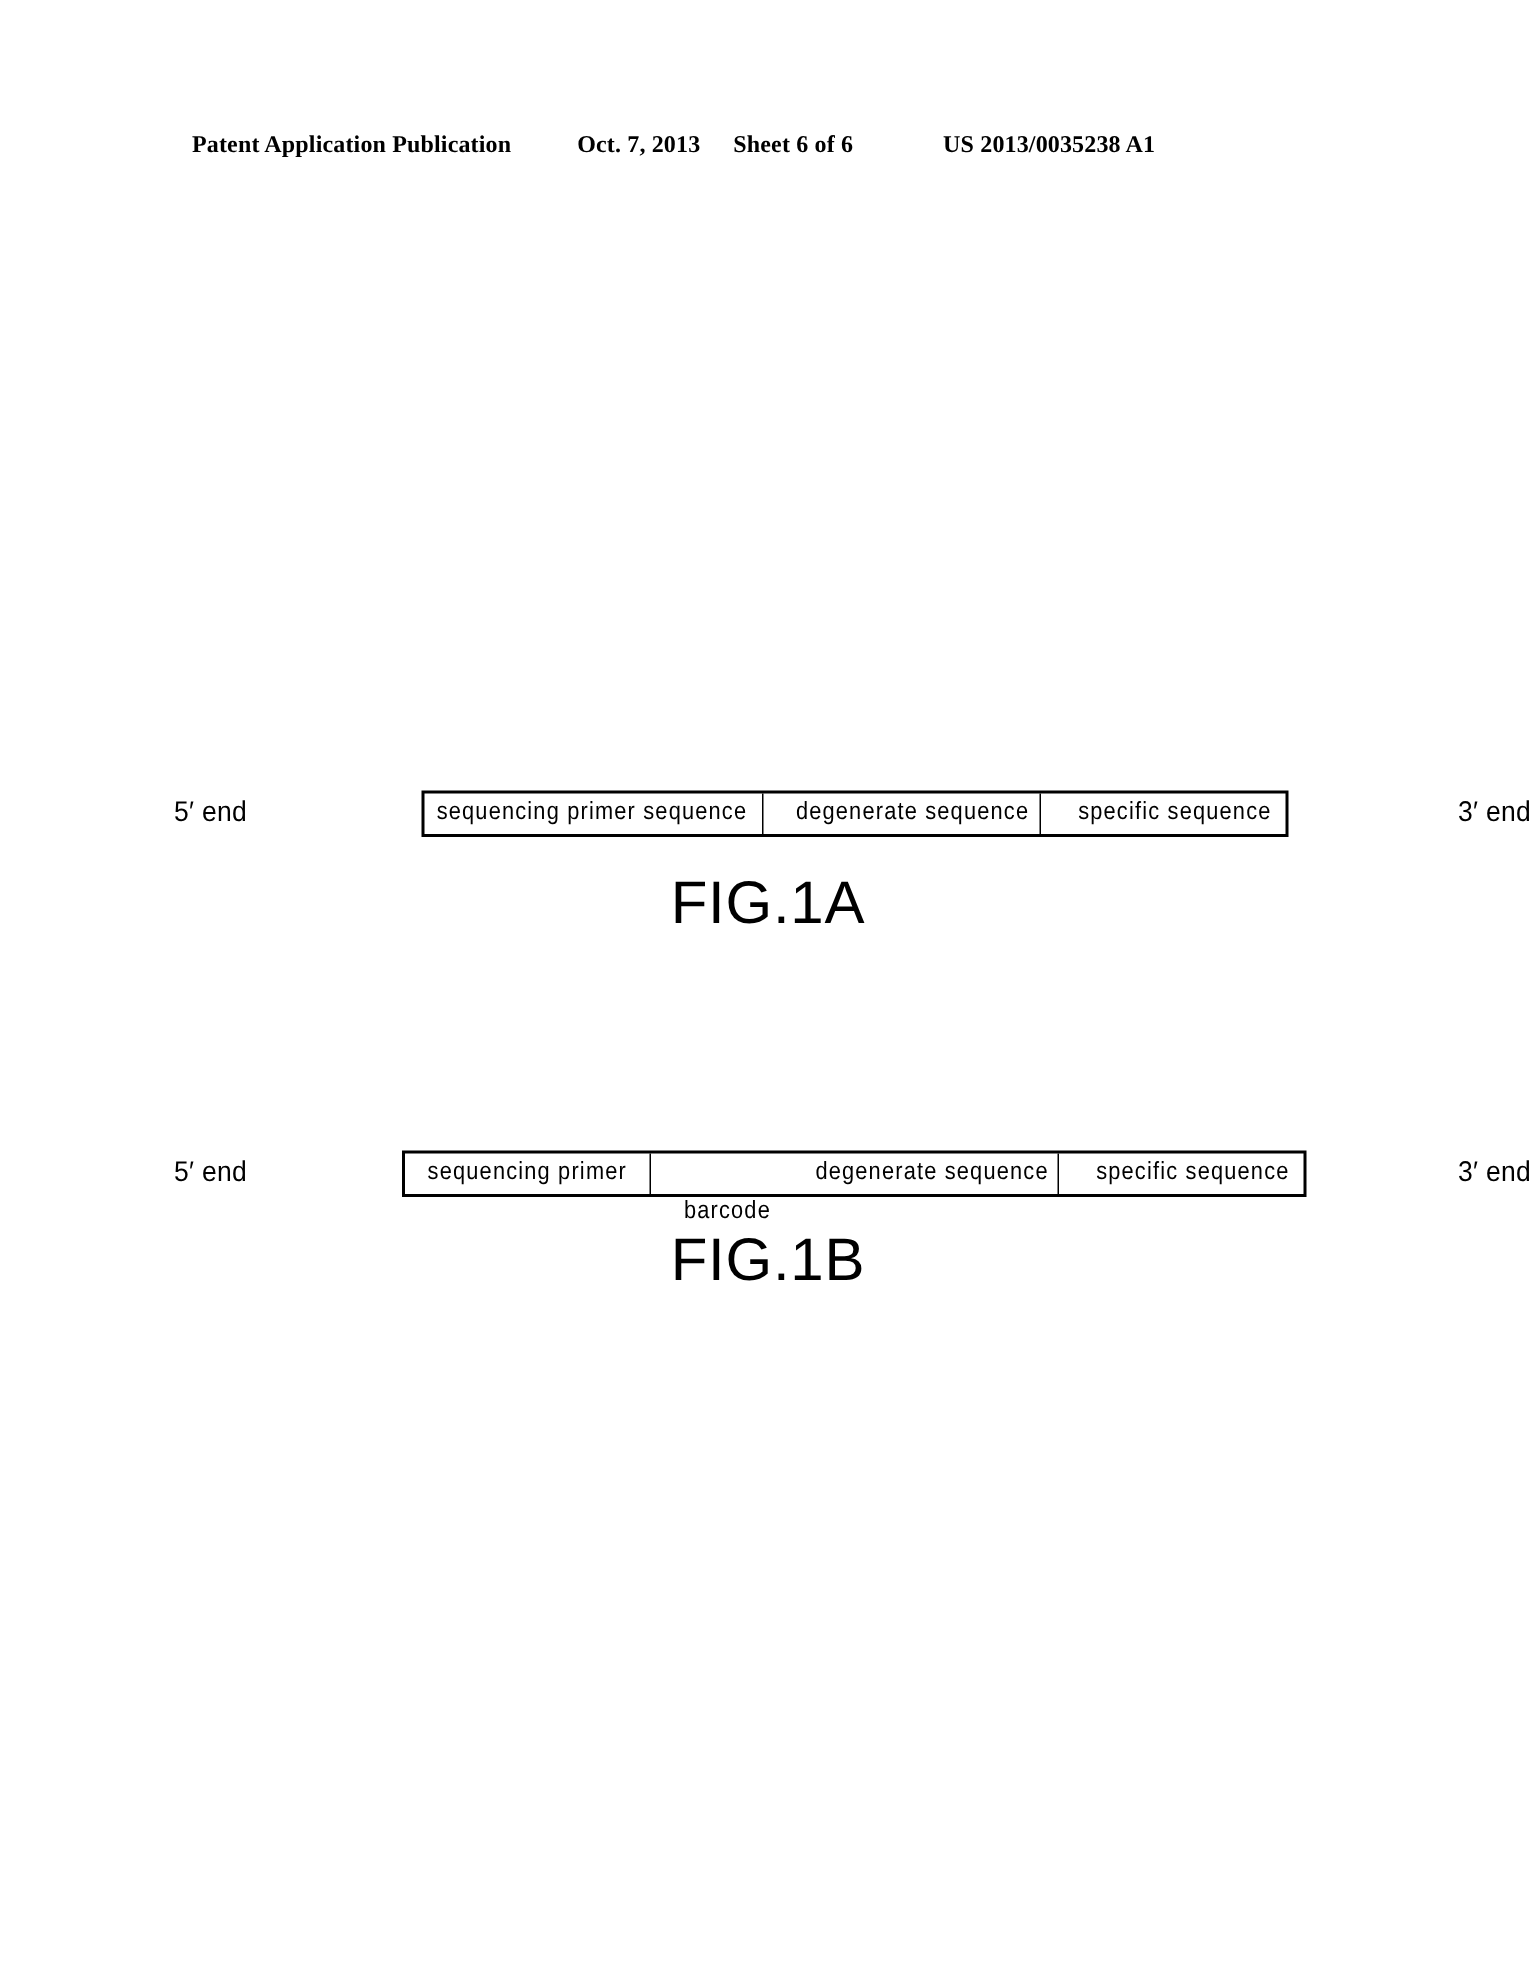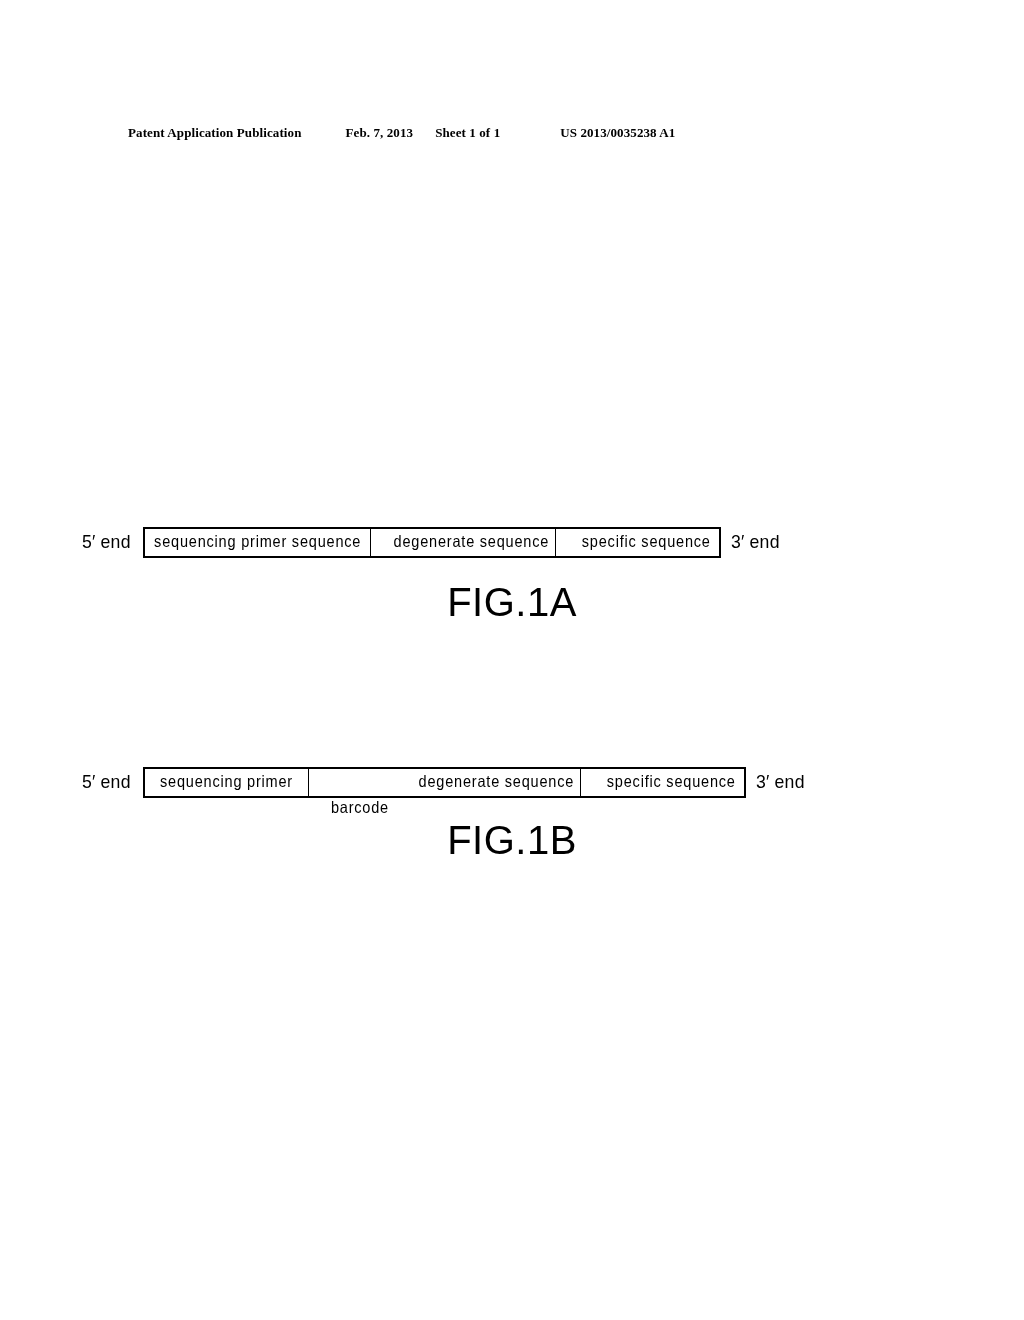--- a/index.html
+++ b/index.html
@@ -20,46 +20,45 @@
   .page-header {
     position: absolute;
     left: 128px;
     top: 88px;
     width: 762px;
     height: 26px;
     display: flex;
     align-items: baseline;
     font-family: "Liberation Serif", serif;
     font-weight: bold;
-    font-size: 13px;
+    font-size: 16px;
     letter-spacing: 0.1px;
     white-space: nowrap;
-    margin-top: 37px;
   }
   .hdr-left   { flex: 0 0 auto; }
   .hdr-mid    { flex: 0 0 auto; margin-left: 44px; }
   .hdr-sheet  { flex: 0 0 auto; margin-left: 22px; }
   .hdr-right  { flex: 0 0 auto; margin-left: 60px; }
 
   
   .figure {
     position: absolute;
     left: 0;
     width: 1024px;
   }
   #figure-1a { top: 520px; }
   #figure-1b { top: 760px; }
 
   .construct-row {
     position: relative;
     height: 44px;
     display: flex;
     align-items: center;
-    justify-content: flex-start;
-    padding-left: 82px;
+    justify-content: space-between;
+    padding-left: 116px;
     box-sizing: border-box;
   }
 
   .end-label {
     font-family: "Liberation Sans", sans-serif;
     font-size: 19px;
     font-weight: 500;
     letter-spacing: 0.2px;
     white-space: nowrap;
     transform: scaleX(0.93);
@@ -121,22 +120,22 @@
     font-weight: 400;
   }
   #caption-1a { top: 60px; padding-right: 14px; }
   #caption-1b { top: 58px; padding-right: 14px; }
 </style>
 </head>
 <body>
 
 <div class="page-header">
   <span class="hdr-left">Patent Application Publication</span>
-  <span class="hdr-mid">Feb. 7, 2013</span>
-  <span class="hdr-sheet">Sheet 1 of 1</span>
+  <span class="hdr-mid">Oct. 7, 2013</span>
+  <span class="hdr-sheet">Sheet 6 of 6</span>
   <span class="hdr-right">US 2013/0035238 A1</span>
 </div>
 
 <div class="figure" id="figure-1a">
   <div class="construct-row">
     <span class="end-label left">5′ end</span>
 
     <div class="construct-box">
       <div class="segment" id="fig1a-seg-0">
         <span class="segment-label">sequencing primer sequence</span>

